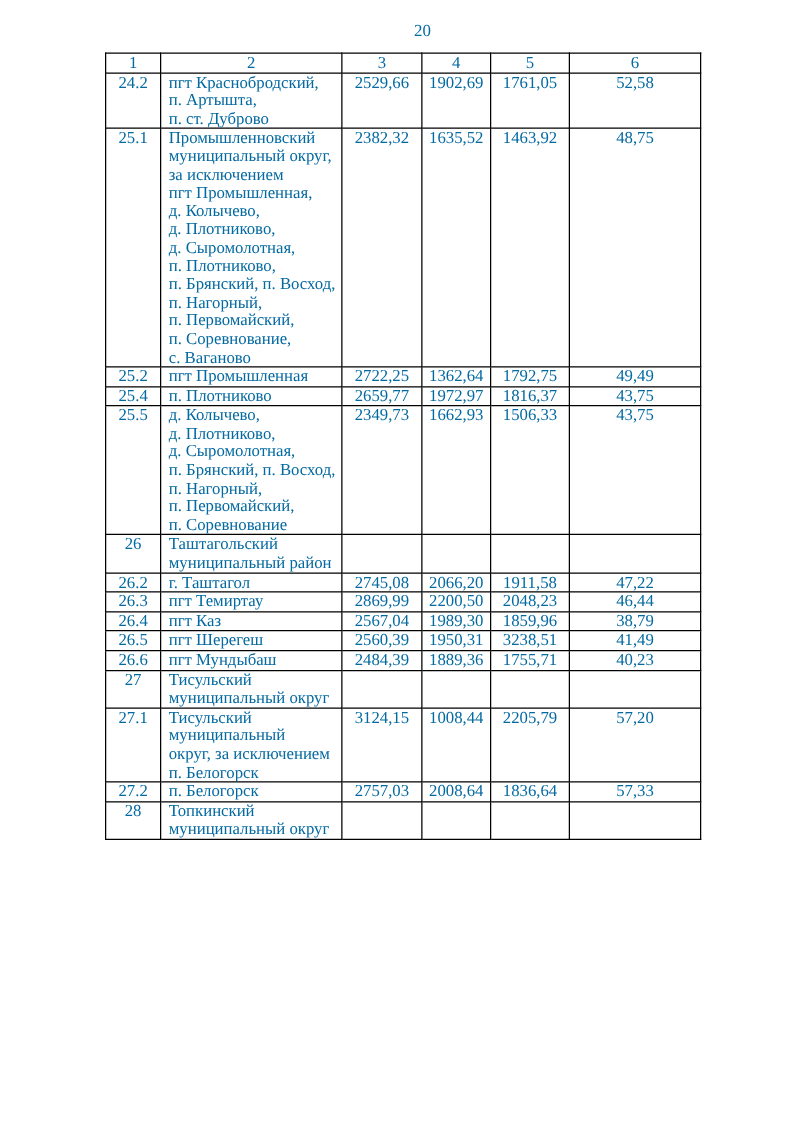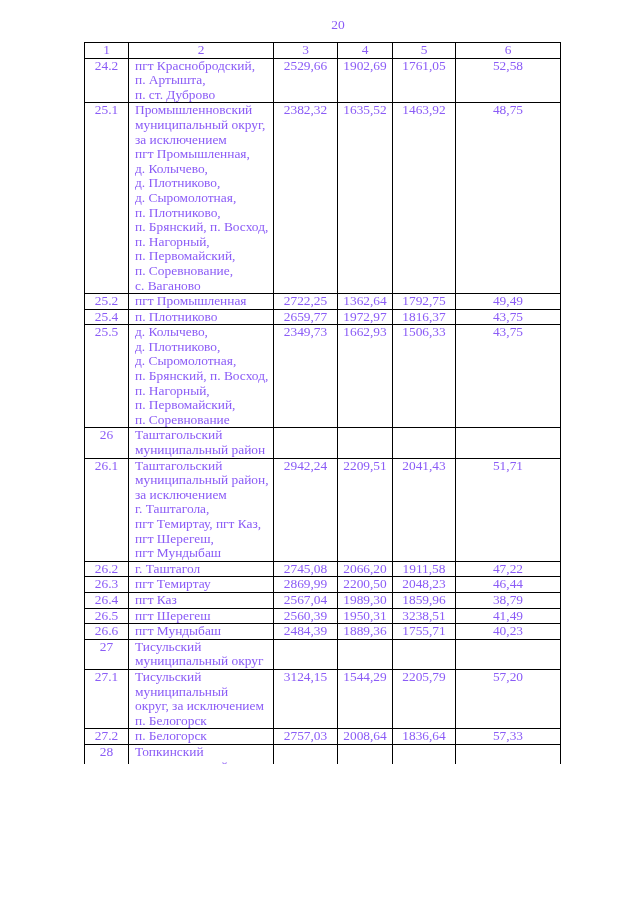--- a/index.html
+++ b/index.html
@@ -5,21 +5,21 @@
   html, body {
     margin: 0;
     padding: 0;
     background: #ffffff;
   }
   .page {
     position: relative;
     width: 640px;
     height: 764px;
     background: #ffffff;
-    color: #8b5cf6;
+    color: #0369a1;
     font-family: "Liberation Serif", serif;
     overflow: hidden;
   }
   .page-number {
     position: absolute;
     top: 17px;
     left: 0;
     width: 640px;
     text-align: center;
     text-indent: 36px;
@@ -148,34 +148,20 @@
         <tr>
           <td>26</td>
           <td class="name">Таштагольский
 муниципальный район</td>
           <td></td>
           <td></td>
           <td></td>
           <td></td>
         </tr>
         <tr>
-          <td>26.1</td>
-          <td class="name">Таштагольский
-муниципальный район,
-за исключением
-г. Таштагола,
-пгт Темиртау, пгт Каз,
-пгт Шерегеш,
-пгт Мундыбаш</td>
-          <td>2942,24</td>
-          <td>2209,51</td>
-          <td>2041,43</td>
-          <td>51,71</td>
-        </tr>
-        <tr>
           <td>26.2</td>
           <td class="name">г. Таштагол</td>
           <td>2745,08</td>
           <td>2066,20</td>
           <td>1911,58</td>
           <td>47,22</td>
         </tr>
         <tr>
           <td>26.3</td>
           <td class="name">пгт Темиртау</td>
@@ -217,21 +203,21 @@
           <td></td>
           <td></td>
         </tr>
         <tr>
           <td>27.1</td>
           <td class="name">Тисульский
 муниципальный
 округ, за исключением
 п. Белогорск</td>
           <td>3124,15</td>
-          <td>1544,29</td>
+          <td>1008,44</td>
           <td>2205,79</td>
           <td>57,20</td>
         </tr>
         <tr>
           <td>27.2</td>
           <td class="name">п. Белогорск</td>
           <td>2757,03</td>
           <td>2008,64</td>
           <td>1836,64</td>
           <td>57,33</td>

